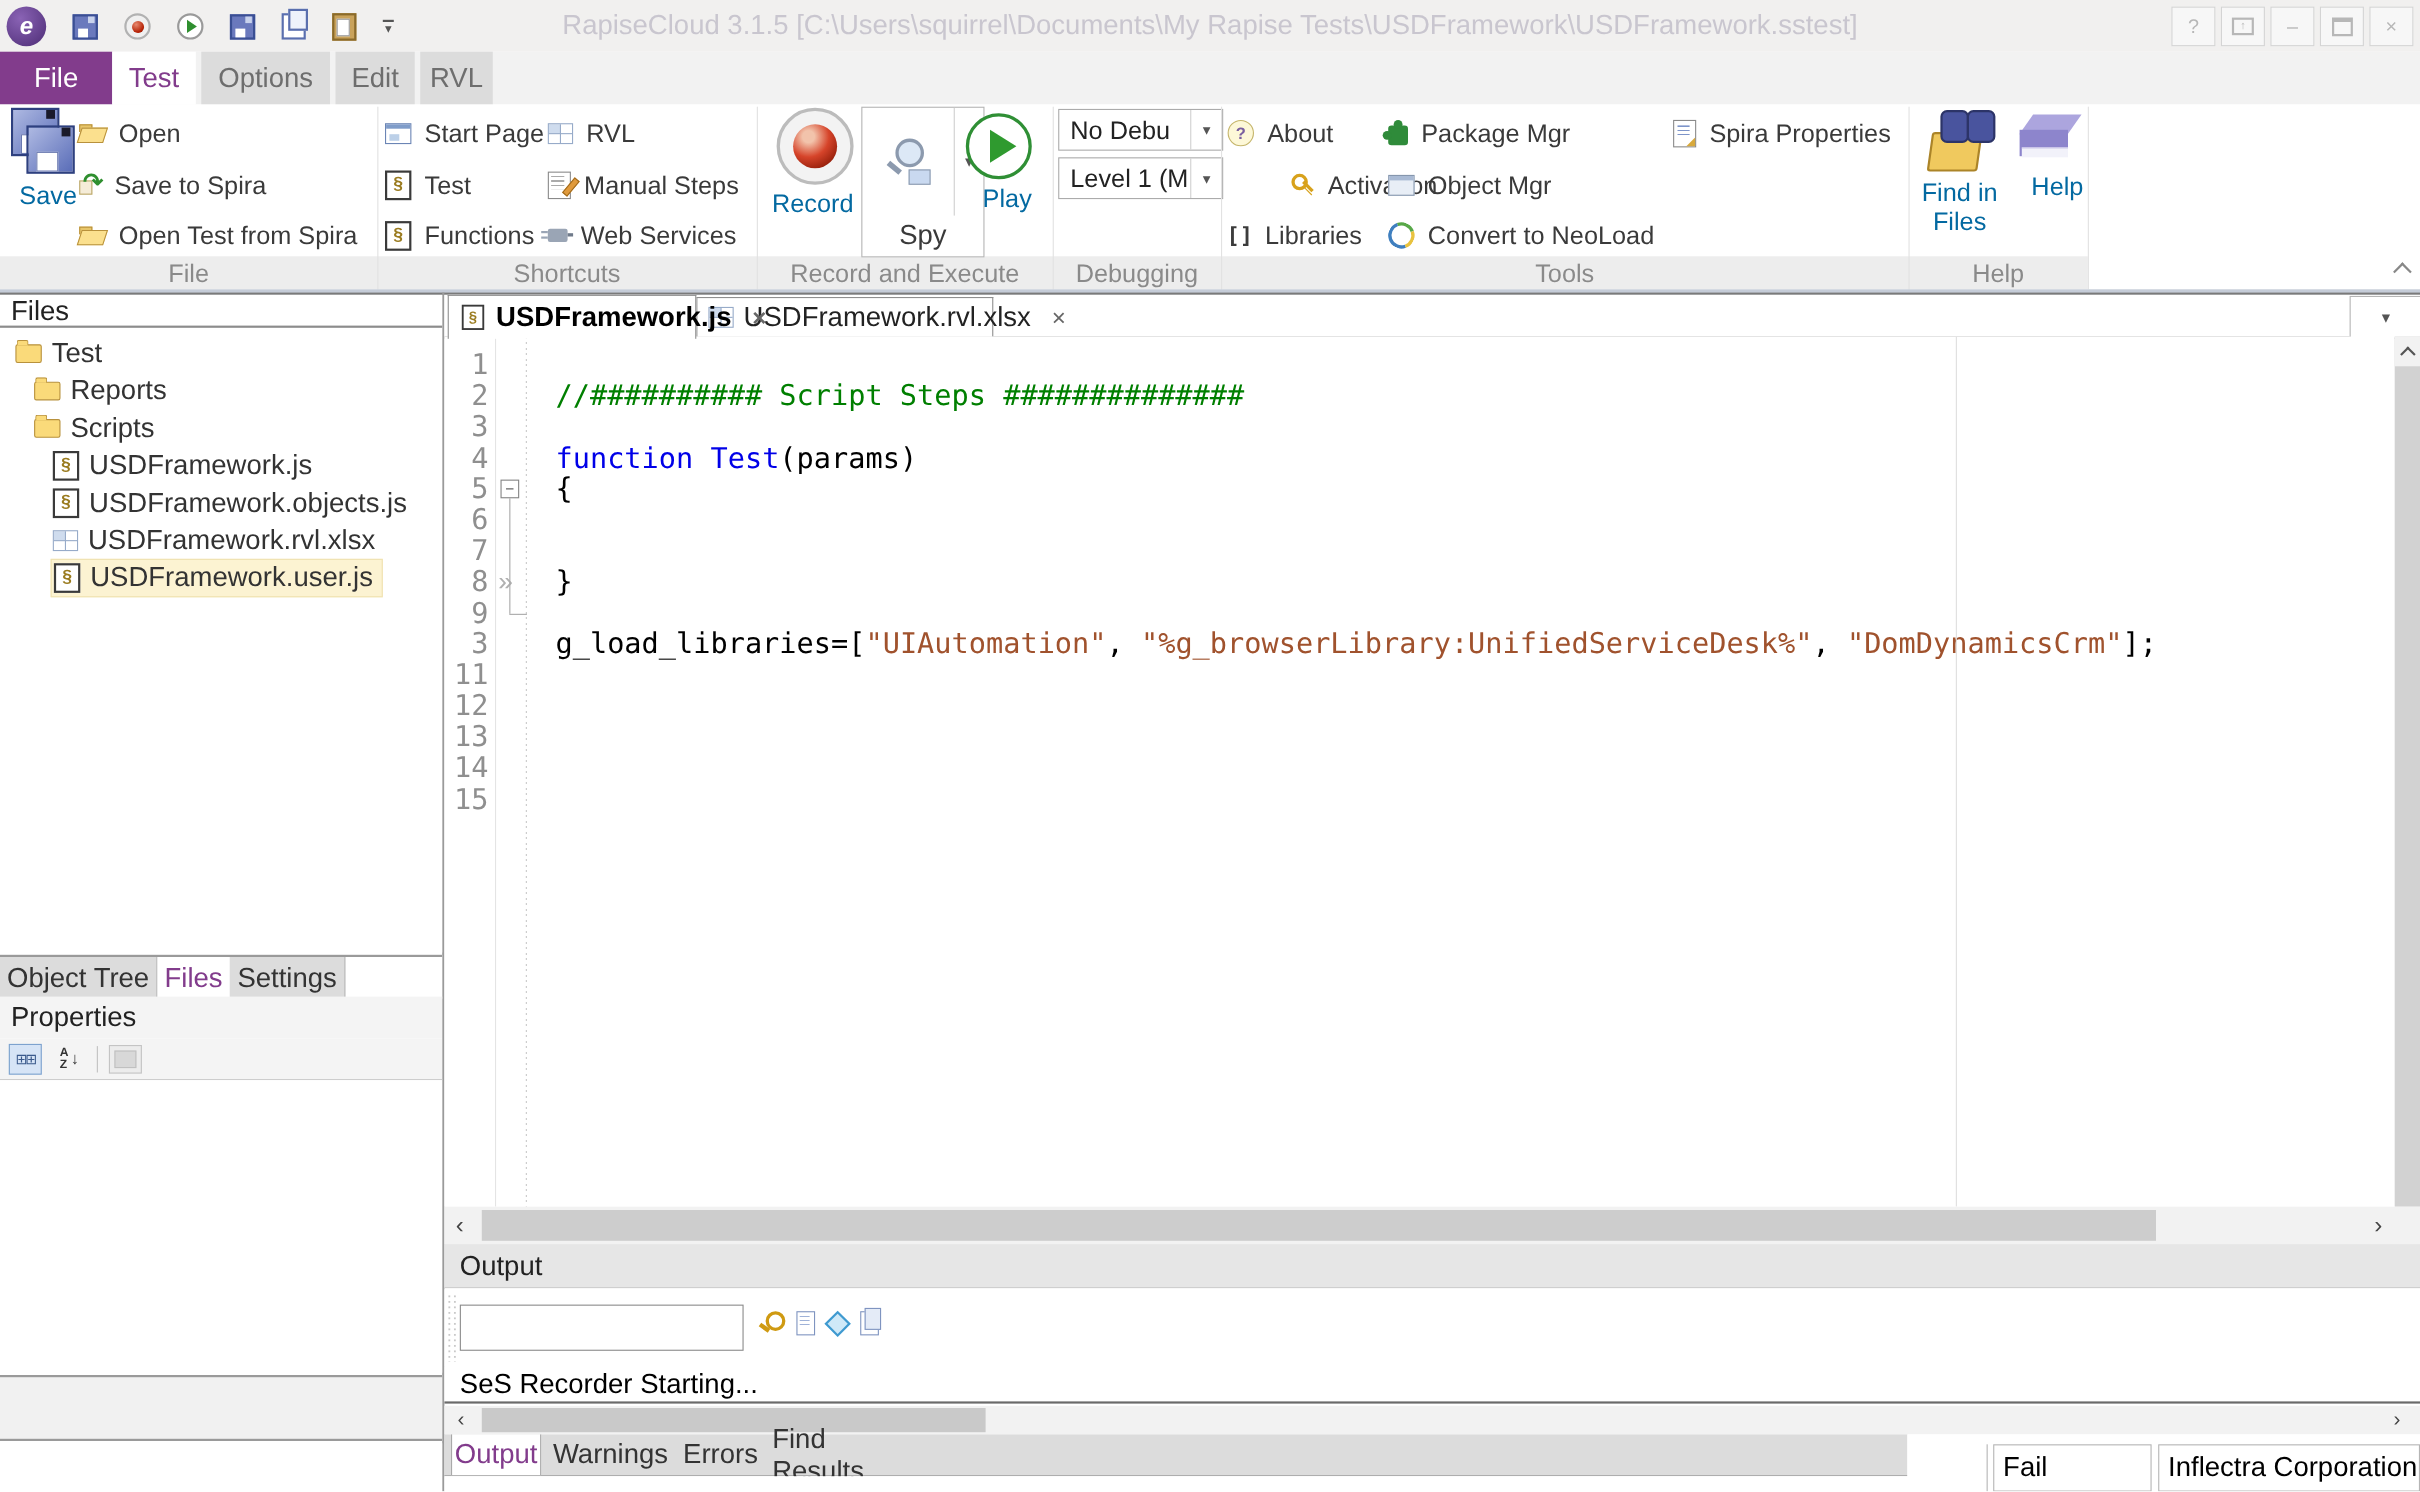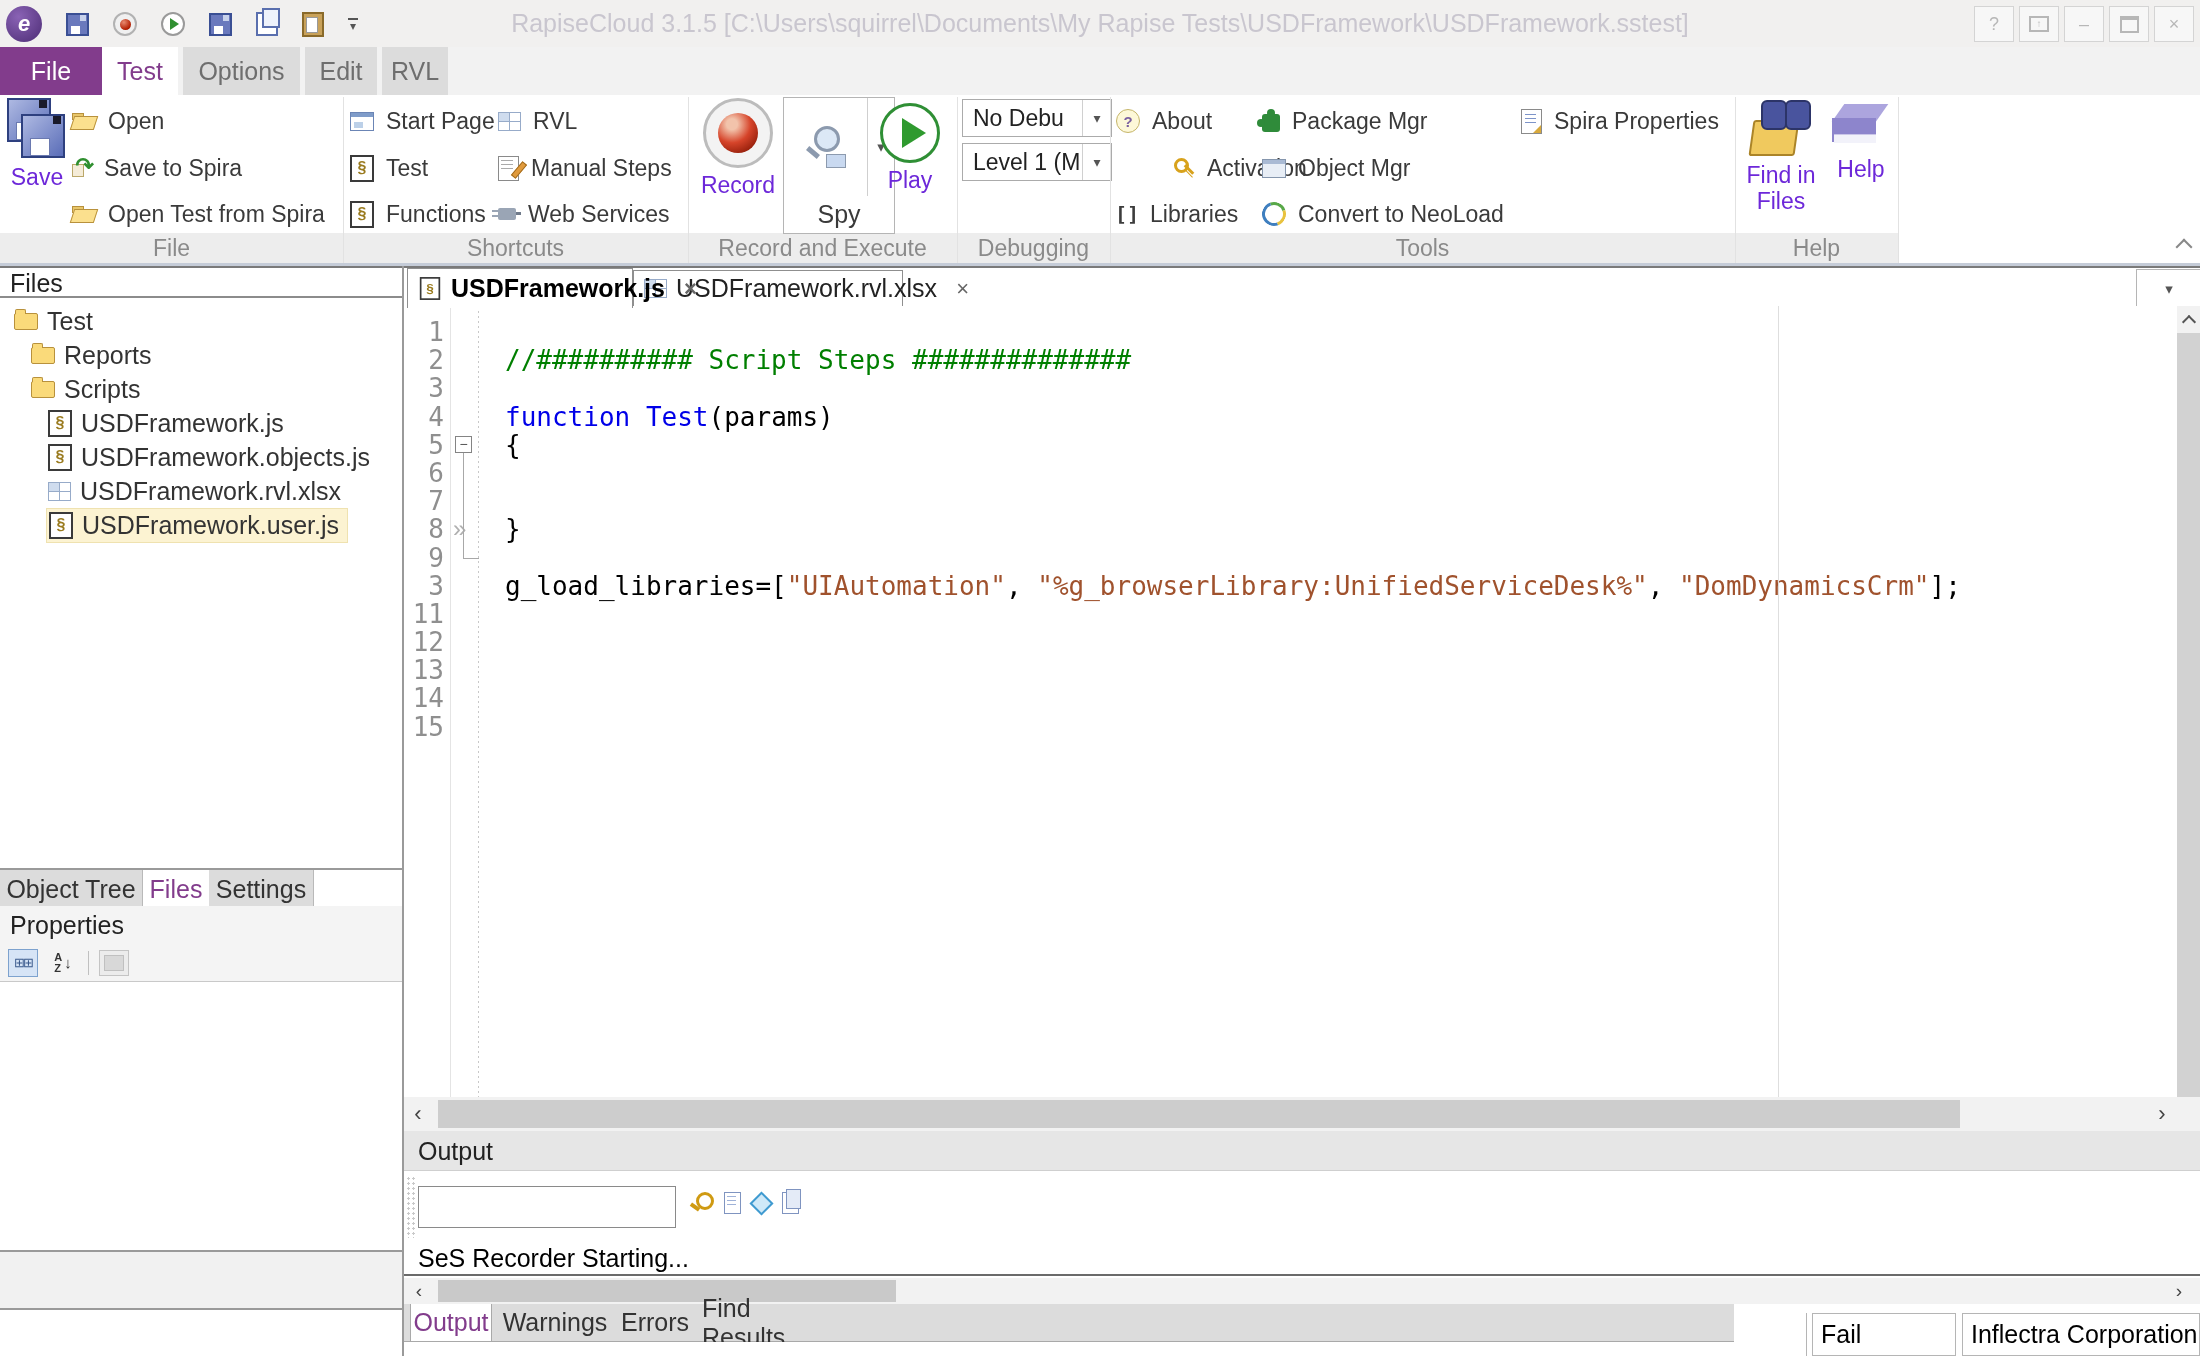--- a/index.html
+++ b/index.html
@@ -39,21 +39,21 @@
   .rtab-active{background:#fff;color:#823c8c;}
   .rtab-gray{background:#dcdcdc;color:#6e6e6e;}
 
   
   .ribbon{left:0;top:95px;width:2200px;height:171px;background:#fff;}
   .labelstrip{position:absolute;left:0;top:138px;width:1898px;height:30px;background:#ededed;}
   .glabel{position:absolute;top:138px;height:30px;line-height:30px;text-align:center;color:#8a8a8a;font-size:23px;}
   .vsep{position:absolute;top:2px;height:166px;width:1px;background:#e2e2e2;}
   .ribbon-bottom{left:0;top:263px;width:2200px;height:3px;background:#c5ccd8;border-bottom:2px solid #7a7a7a;}
   .ritem{position:absolute;height:36px;display:flex;align-items:center;gap:12px;font-size:23px;color:#3a3a3a;white-space:nowrap;cursor:default;}
-  .bigbtn{position:absolute;display:flex;flex-direction:column;align-items:center;gap:4px;font-size:23px;color:#6d28d9;}
+  .bigbtn{position:absolute;display:flex;flex-direction:column;align-items:flex-end;gap:4px;font-size:23px;color:#0369a1;}
   .chevron-up{position:absolute;left:2178px;top:146px;width:10px;height:10px;border-top:2px solid #888;border-right:2px solid #888;transform:rotate(-45deg);}
 
   
   .ic{display:inline-block;position:relative;flex:none;}
   .ic-floppy-big{width:60px;height:62px;position:relative;}
   .ic-floppy-big i{position:absolute;width:40px;height:40px;background:linear-gradient(135deg,#aeb9e2,#5a6db8);border:2px solid #2e407f;}
   .ic-floppy-big i:before{content:"";position:absolute;left:7px;bottom:0;width:18px;height:16px;background:#fff;border:1px solid #6a79b0;}
   .ic-floppy-big i:after{content:"";position:absolute;right:2px;top:0;width:8px;height:8px;background:#1a1a2a;}
   .ic-floppy-big .f1{left:0;top:0;}
   .ic-floppy-big .f2{left:14px;top:16px;}

